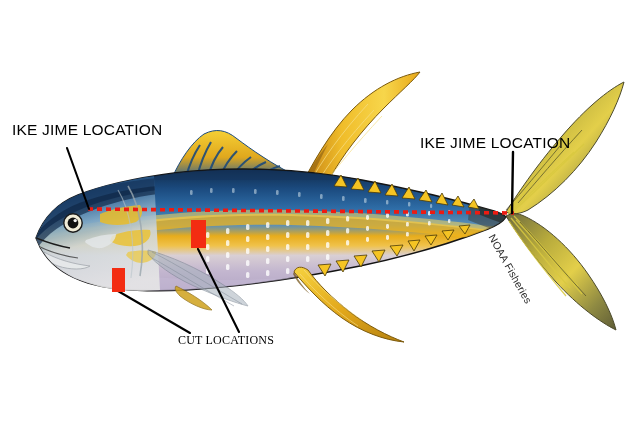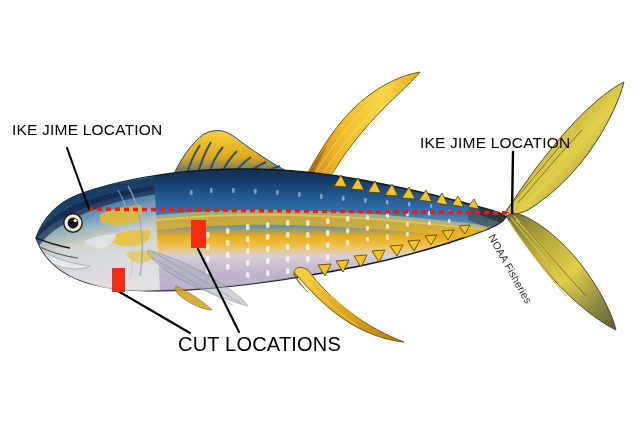--- a/index.html
+++ b/index.html
@@ -16,21 +16,21 @@
     position:absolute;
     font-family:"Liberation Sans", sans-serif;
     font-size:15.5px;
     letter-spacing:0.2px;
     color:#000000;
     white-space:nowrap;
     line-height:1;
   }
   #label-ike-left{left:12px;top:122px;}
   #label-ike-right{left:420px;top:135px;}
-  #label-cut{left:178px;top:334px;font-size:20px;}
+  #label-cut{left:178px;top:334px;font-size:12px;font-family:Liberation Serif, serif;}
   #watermark{
     position:absolute;
     left:497px;top:232px;
     font-family:"Liberation Sans", sans-serif;
     font-size:10.5px;
     color:#2b2b2b;
     white-space:nowrap;
     transform:rotate(61deg);
     transform-origin:0 0;
     letter-spacing:0.2px;

